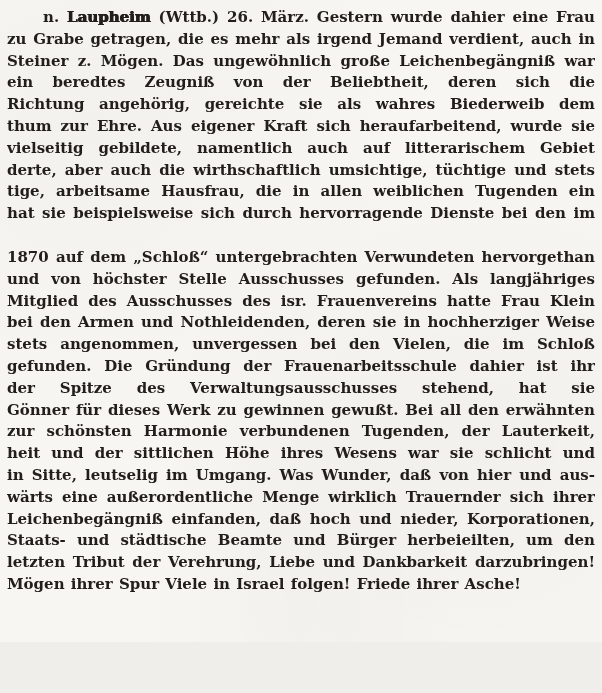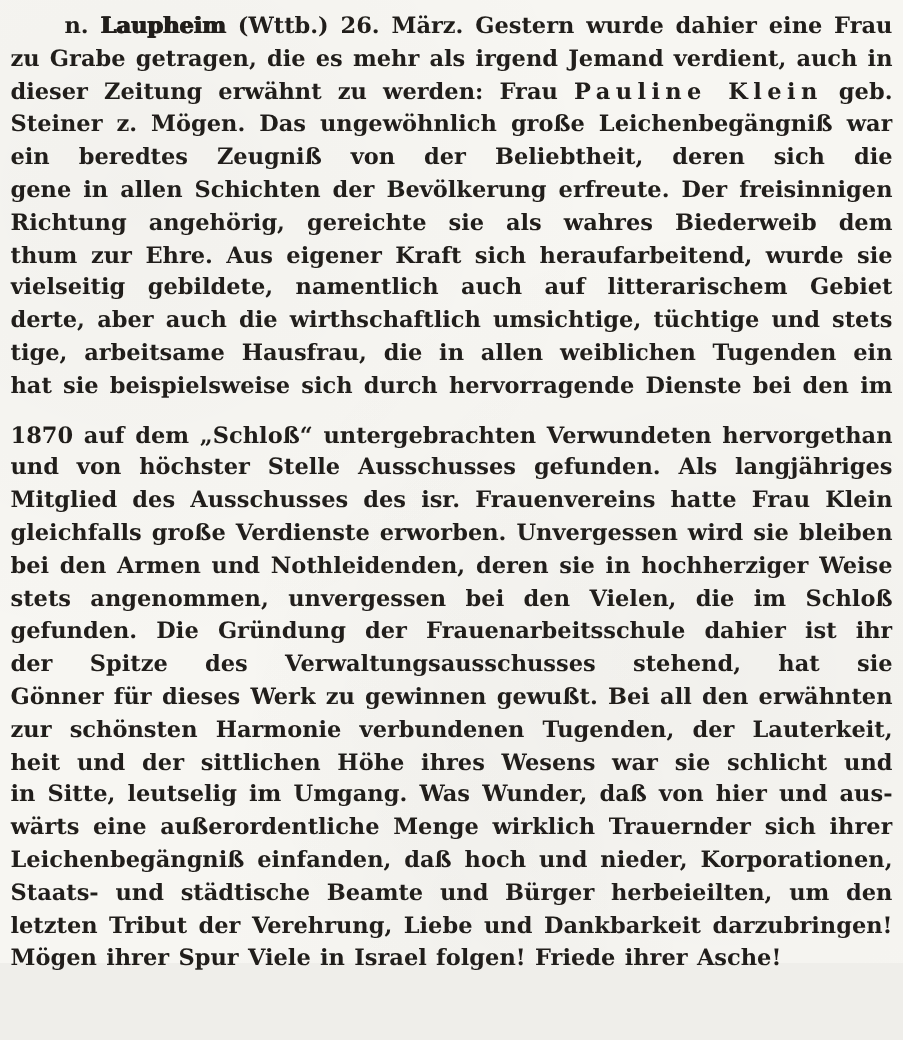--- a/index.html
+++ b/index.html
@@ -19,21 +19,21 @@
       radial-gradient(ellipse at 50% 95%, rgba(0,0,0,0.015), transparent 40%),
       #f7f6f2;
     color:#211e1b;
   }
   .article{
     font-size:15px;
     font-weight:700;
     line-height:21.8px;
   }
   .block{margin:0;}
-  .block + .block{margin-top:11px;}
+  .block + .block{margin-top:22px;}
   .line{
     height:21.8px;
     overflow:hidden;
     text-align:justify;
     text-align-last:justify;
     word-spacing:1px;
   }
   .line.indent{text-indent:36px;}
   .line.no-justify{text-align:left;text-align-last:left;}
   .seg-bold{
@@ -44,36 +44,33 @@
   }
 </style>
 </head>
 <body>
 
 <div class="page">
   <div class="article">
       <div class="block">
         <div class="line indent"><span>n. </span><span class="seg-bold">Laupheim</span><span> (Wttb.) 26. März. Gestern wurde dahier eine Frau</span></div>
         <div class="line"><span>zu Grabe getragen, die es mehr als irgend Jemand verdient, auch in</span></div>
-        <div class="line"><span>dieser Zeitung erwähnt zu werden: Frau </span><span class="seg-spaced">Pauline Klein</span><span> geb.</span></div>
         <div class="line"><span>Steiner z. Mögen. Das ungewöhnlich große Leichenbegängniß war</span></div>
         <div class="line"><span>ein beredtes Zeugniß von der Beliebtheit, deren sich die Dahingegan-</span></div>
-        <div class="line"><span>gene in allen Schichten der Bevölkerung erfreute. Der freisinnigen</span></div>
         <div class="line"><span>Richtung angehörig, gereichte sie als wahres Biederweib dem Juden-</span></div>
         <div class="line"><span>thum zur Ehre. Aus eigener Kraft sich heraufarbeitend, wurde sie die</span></div>
         <div class="line"><span>vielseitig gebildete, namentlich auch auf litterarischem Gebiet bewan-</span></div>
         <div class="line"><span>derte, aber auch die wirthschaftlich umsichtige, tüchtige und stets thä-</span></div>
         <div class="line"><span>tige, arbeitsame Hausfrau, die in allen weiblichen Tugenden ein Muster</span></div>
         <div class="line"><span>hat sie beispielsweise sich durch hervorragende Dienste bei den im Jahre</span></div>
       </div>
       <div class="block">
         <div class="line"><span>1870 auf dem „Schloß“ untergebrachten Verwundeten hervorgethan</span></div>
         <div class="line"><span>und von höchster Stelle Ausschusses gefunden. Als langjähriges</span></div>
         <div class="line"><span>Mitglied des Ausschusses des isr. Frauenvereins hatte Frau Klein sich</span></div>
-        <div class="line"><span>gleichfalls große Verdienste erworben. Unvergessen wird sie bleiben</span></div>
         <div class="line"><span>bei den Armen und Nothleidenden, deren sie in hochherziger Weise sich</span></div>
         <div class="line"><span>stets angenommen, unvergessen bei den Vielen, die im Schloß Arbeit</span></div>
         <div class="line"><span>gefunden. Die Gründung der Frauenarbeitsschule dahier ist ihr Werk. An</span></div>
         <div class="line"><span>der Spitze des Verwaltungsausschusses stehend, hat sie finanzkräftige</span></div>
         <div class="line"><span>Gönner für dieses Werk zu gewinnen gewußt. Bei all den erwähnten</span></div>
         <div class="line"><span>zur schönsten Harmonie verbundenen Tugenden, der Lauterkeit, Offen-</span></div>
         <div class="line"><span>heit und der sittlichen Höhe ihres Wesens war sie schlicht und einfach</span></div>
         <div class="line"><span>in Sitte, leutselig im Umgang. Was Wunder, daß von hier und aus-</span></div>
         <div class="line"><span>wärts eine außerordentliche Menge wirklich Trauernder sich ihrer</span></div>
         <div class="line"><span>Leichenbegängniß einfanden, daß hoch und nieder, Korporationen,</span></div>

